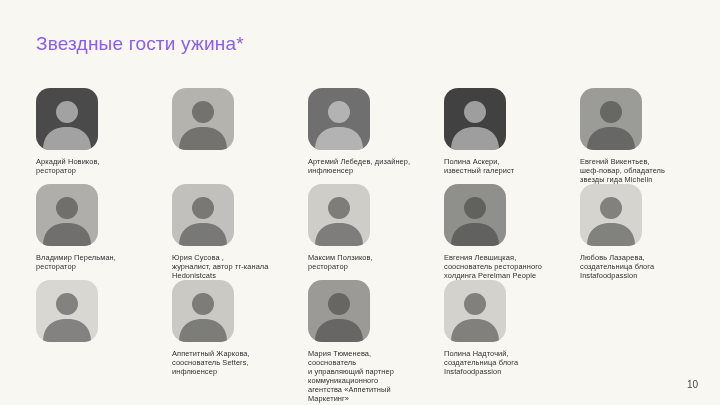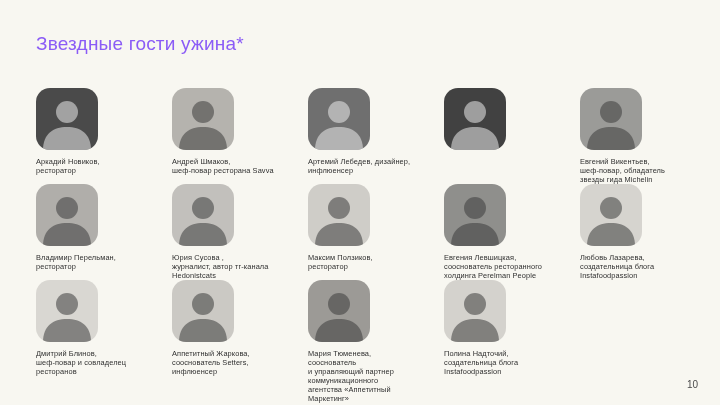--- a/index.html
+++ b/index.html
@@ -65,42 +65,42 @@
 ресторатор</div>
       </div>
       <div class="guest-card">
         <span class="guest-photo">
           <svg width="62" height="62" viewBox="0 0 62 62" xmlns="http://www.w3.org/2000/svg">
             <rect width="62" height="62" fill="#b5b3ae"></rect>
             <circle cx="31" cy="24" r="11" fill="rgba(60,60,60,0.55)"></circle>
             <path d="M7 62 C7 46 17 39 31 39 C45 39 55 46 55 62 Z" fill="rgba(60,60,60,0.55)"></path>
           </svg>
         </span>
-        <div class="guest-caption">Андрей Шмаков,
-шеф-повар ресторана Savva</div>
       </div>
       <div class="guest-card">
         <span class="guest-photo">
           <svg width="62" height="62" viewBox="0 0 62 62" xmlns="http://www.w3.org/2000/svg">
             <rect width="62" height="62" fill="#6f6f6f"></rect>
             <circle cx="31" cy="24" r="11" fill="rgba(235,235,235,0.55)"></circle>
             <path d="M7 62 C7 46 17 39 31 39 C45 39 55 46 55 62 Z" fill="rgba(235,235,235,0.55)"></path>
           </svg>
         </span>
         <div class="guest-caption">Артемий Лебедев, дизайнер,
 инфлюенсер</div>
       </div>
       <div class="guest-card">
         <span class="guest-photo">
           <svg width="62" height="62" viewBox="0 0 62 62" xmlns="http://www.w3.org/2000/svg">
             <rect width="62" height="62" fill="#414141"></rect>
             <circle cx="31" cy="24" r="11" fill="rgba(235,235,235,0.55)"></circle>
             <path d="M7 62 C7 46 17 39 31 39 C45 39 55 46 55 62 Z" fill="rgba(235,235,235,0.55)"></path>
           </svg>
         </span>
+        <div class="guest-caption">Полина Аскери,
+известный галерист</div>
       </div>
       <div class="guest-card">
         <span class="guest-photo">
           <svg width="62" height="62" viewBox="0 0 62 62" xmlns="http://www.w3.org/2000/svg">
             <rect width="62" height="62" fill="#9b9b98"></rect>
             <circle cx="31" cy="24" r="11" fill="rgba(60,60,60,0.55)"></circle>
             <path d="M7 62 C7 46 17 39 31 39 C45 39 55 46 55 62 Z" fill="rgba(60,60,60,0.55)"></path>
           </svg>
         </span>
         <div class="guest-caption">Евгений Викентьев,
@@ -166,23 +166,20 @@
 Instafoodpassion</div>
       </div>
       <div class="guest-card">
         <span class="guest-photo">
           <svg width="62" height="62" viewBox="0 0 62 62" xmlns="http://www.w3.org/2000/svg">
             <rect width="62" height="62" fill="#d9d7d2"></rect>
             <circle cx="31" cy="24" r="11" fill="rgba(60,60,60,0.55)"></circle>
             <path d="M7 62 C7 46 17 39 31 39 C45 39 55 46 55 62 Z" fill="rgba(60,60,60,0.55)"></path>
           </svg>
         </span>
-        <div class="guest-caption">Дмитрий Блинов,
-шеф-повар и совладелец
-ресторанов</div>
       </div>
       <div class="guest-card">
         <span class="guest-photo">
           <svg width="62" height="62" viewBox="0 0 62 62" xmlns="http://www.w3.org/2000/svg">
             <rect width="62" height="62" fill="#cbc9c4"></rect>
             <circle cx="31" cy="24" r="11" fill="rgba(60,60,60,0.55)"></circle>
             <path d="M7 62 C7 46 17 39 31 39 C45 39 55 46 55 62 Z" fill="rgba(60,60,60,0.55)"></path>
           </svg>
         </span>
         <div class="guest-caption">Аппетитный Жаркова,

